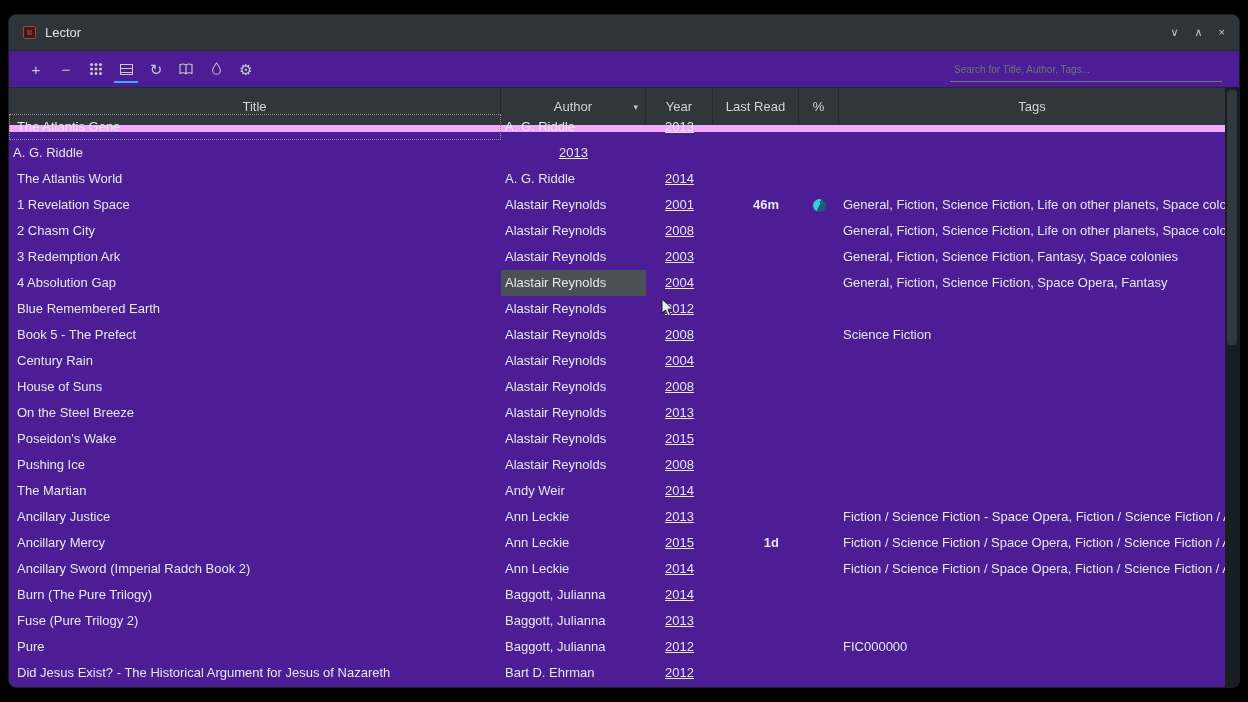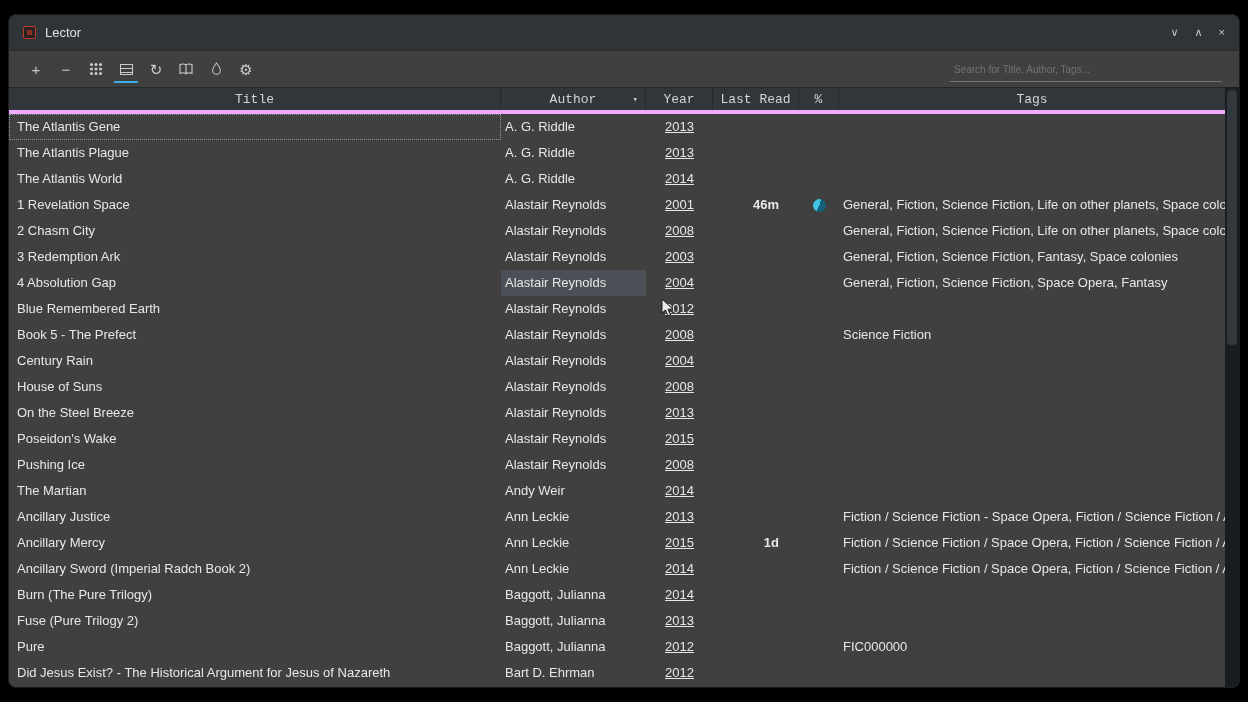--- a/index.html
+++ b/index.html
@@ -1,18 +1,18 @@
 <!DOCTYPE html>
 <html style="--accent: #3daee9;"><head>
 <meta charset="utf-8">
 <style>
   *{margin:0;padding:0;box-sizing:border-box;}
   html,body{width:1248px;height:702px;background:#000;font-family:"Liberation Sans","DejaVu Sans",sans-serif;}
   .stage{position:relative;width:1248px;height:702px;background:#000;overflow:hidden;}
-  .window{position:absolute;left:8px;top:14px;width:1232px;height:674px;background:#404040;border:1px solid #1a1d20;border-radius:8px;overflow:hidden;}
+  .window{position:absolute;left:8px;top:14px;width:1232px;height:674px;background:#4c1d95;border:1px solid #1a1d20;border-radius:8px;overflow:hidden;}
 
   
   .titlebar{height:36px;display:flex;align-items:center;padding:0 14px;background:#2f3439;border-bottom:1px solid #26292c;}
   .app-icon{width:13px;height:13px;border:1px solid #c0392b;background:#2a2123;border-radius:2px;margin-right:9px;position:relative;}
   .app-icon::after{content:"";position:absolute;left:3px;top:3px;width:5px;height:5px;background:#8e2e23;}
   .title{font-size:13px;color:#dfe1e3;}
   .win-controls{margin-left:auto;display:flex;gap:16px;color:#c3c7ca;font-size:11px;}
   .win-controls span{cursor:default;line-height:1;}
 
   
@@ -23,21 +23,21 @@
   .ih{width:12px;height:12px;position:relative;display:inline-block;}
   .icon-dots{position:absolute;left:0;top:0;width:3px;height:3px;background:currentColor;border-radius:50%;
     box-shadow:4.5px 0 0 currentColor,9px 0 0 currentColor,0 4.5px 0 currentColor,4.5px 4.5px 0 currentColor,9px 4.5px 0 currentColor,0 9px 0 currentColor,4.5px 9px 0 currentColor,9px 9px 0 currentColor;}
   .icon-table{width:13px;height:11px;border:1px solid currentColor;
     background:linear-gradient(currentColor,currentColor) 0 3px/13px 1px no-repeat,
                linear-gradient(currentColor,currentColor) 0 7px/13px 1px no-repeat;}
   .search{position:absolute;right:17px;top:7px;width:272px;height:24px;background:transparent;border:none;border-bottom:1px solid #73777b;color:#dfe1e3;font-size:10px;font-family:inherit;padding:0 4px;outline:none;}
   .search::placeholder{color:#6e7377;}
 
   
-  .thead{position:absolute;top:72px;left:0;right:14px;height:27px;display:grid;grid-template-columns:492px 145px 67px 86px 40px 1fr;border-top:1px solid #26292c;border-bottom:4px solid #f0abfc;background:#31363b;font-family:Liberation Mono, monospace;}
+  .thead{position:absolute;top:72px;left:0;right:14px;height:45px;display:grid;grid-template-columns:492px 145px 67px 86px 40px 1fr;border-top:1px solid #26292c;border-bottom:7px solid #f0abfc;background:#31363b;}
   .hcell{display:flex;align-items:center;justify-content:center;color:#d2d5d7;font-size:13px;border-right:1px solid #26292c;position:relative;cursor:default;}
   .hcell:last-child{border-right:none;}
   .sort-arrow{position:absolute;right:7px;top:50%;transform:translateY(-50%);font-size:9px;color:#c3c7ca;}
   .tbody{position:absolute;top:99px;left:0;right:14px;bottom:0;overflow:hidden;}
   .row{display:grid;grid-template-columns:492px 145px 67px 86px 40px 1fr;height:26px;align-items:center;color:#e5e7e8;font-size:13px;}
   .cell{white-space:nowrap;overflow:hidden;height:26px;line-height:26px;}
   .c-title{padding-left:8px;}
   .c-author{padding-left:4px;}
   .c-year{text-align:center;text-decoration:underline;}
   .c-last{text-align:right;padding-right:20px;font-weight:bold;}
@@ -129,21 +129,20 @@
     <div class="tbody">
         <div class="row">
     <div class="cell c-title focus-cell">The Atlantis Gene</div>
     <div class="cell c-author">A. G. Riddle</div>
     <div class="cell c-year">2013</div>
     <div class="cell c-last"></div>
     <div class="c-pct"></div>
     <div class="cell c-tags"></div>
   </div>
         <div class="row">
-    <div class="cell c-title">The Atlantis Plague</div>
     <div class="cell c-author">A. G. Riddle</div>
     <div class="cell c-year">2013</div>
     <div class="cell c-last"></div>
     <div class="c-pct"></div>
     <div class="cell c-tags"></div>
   </div>
         <div class="row">
     <div class="cell c-title">The Atlantis World</div>
     <div class="cell c-author">A. G. Riddle</div>
     <div class="cell c-year">2014</div>

